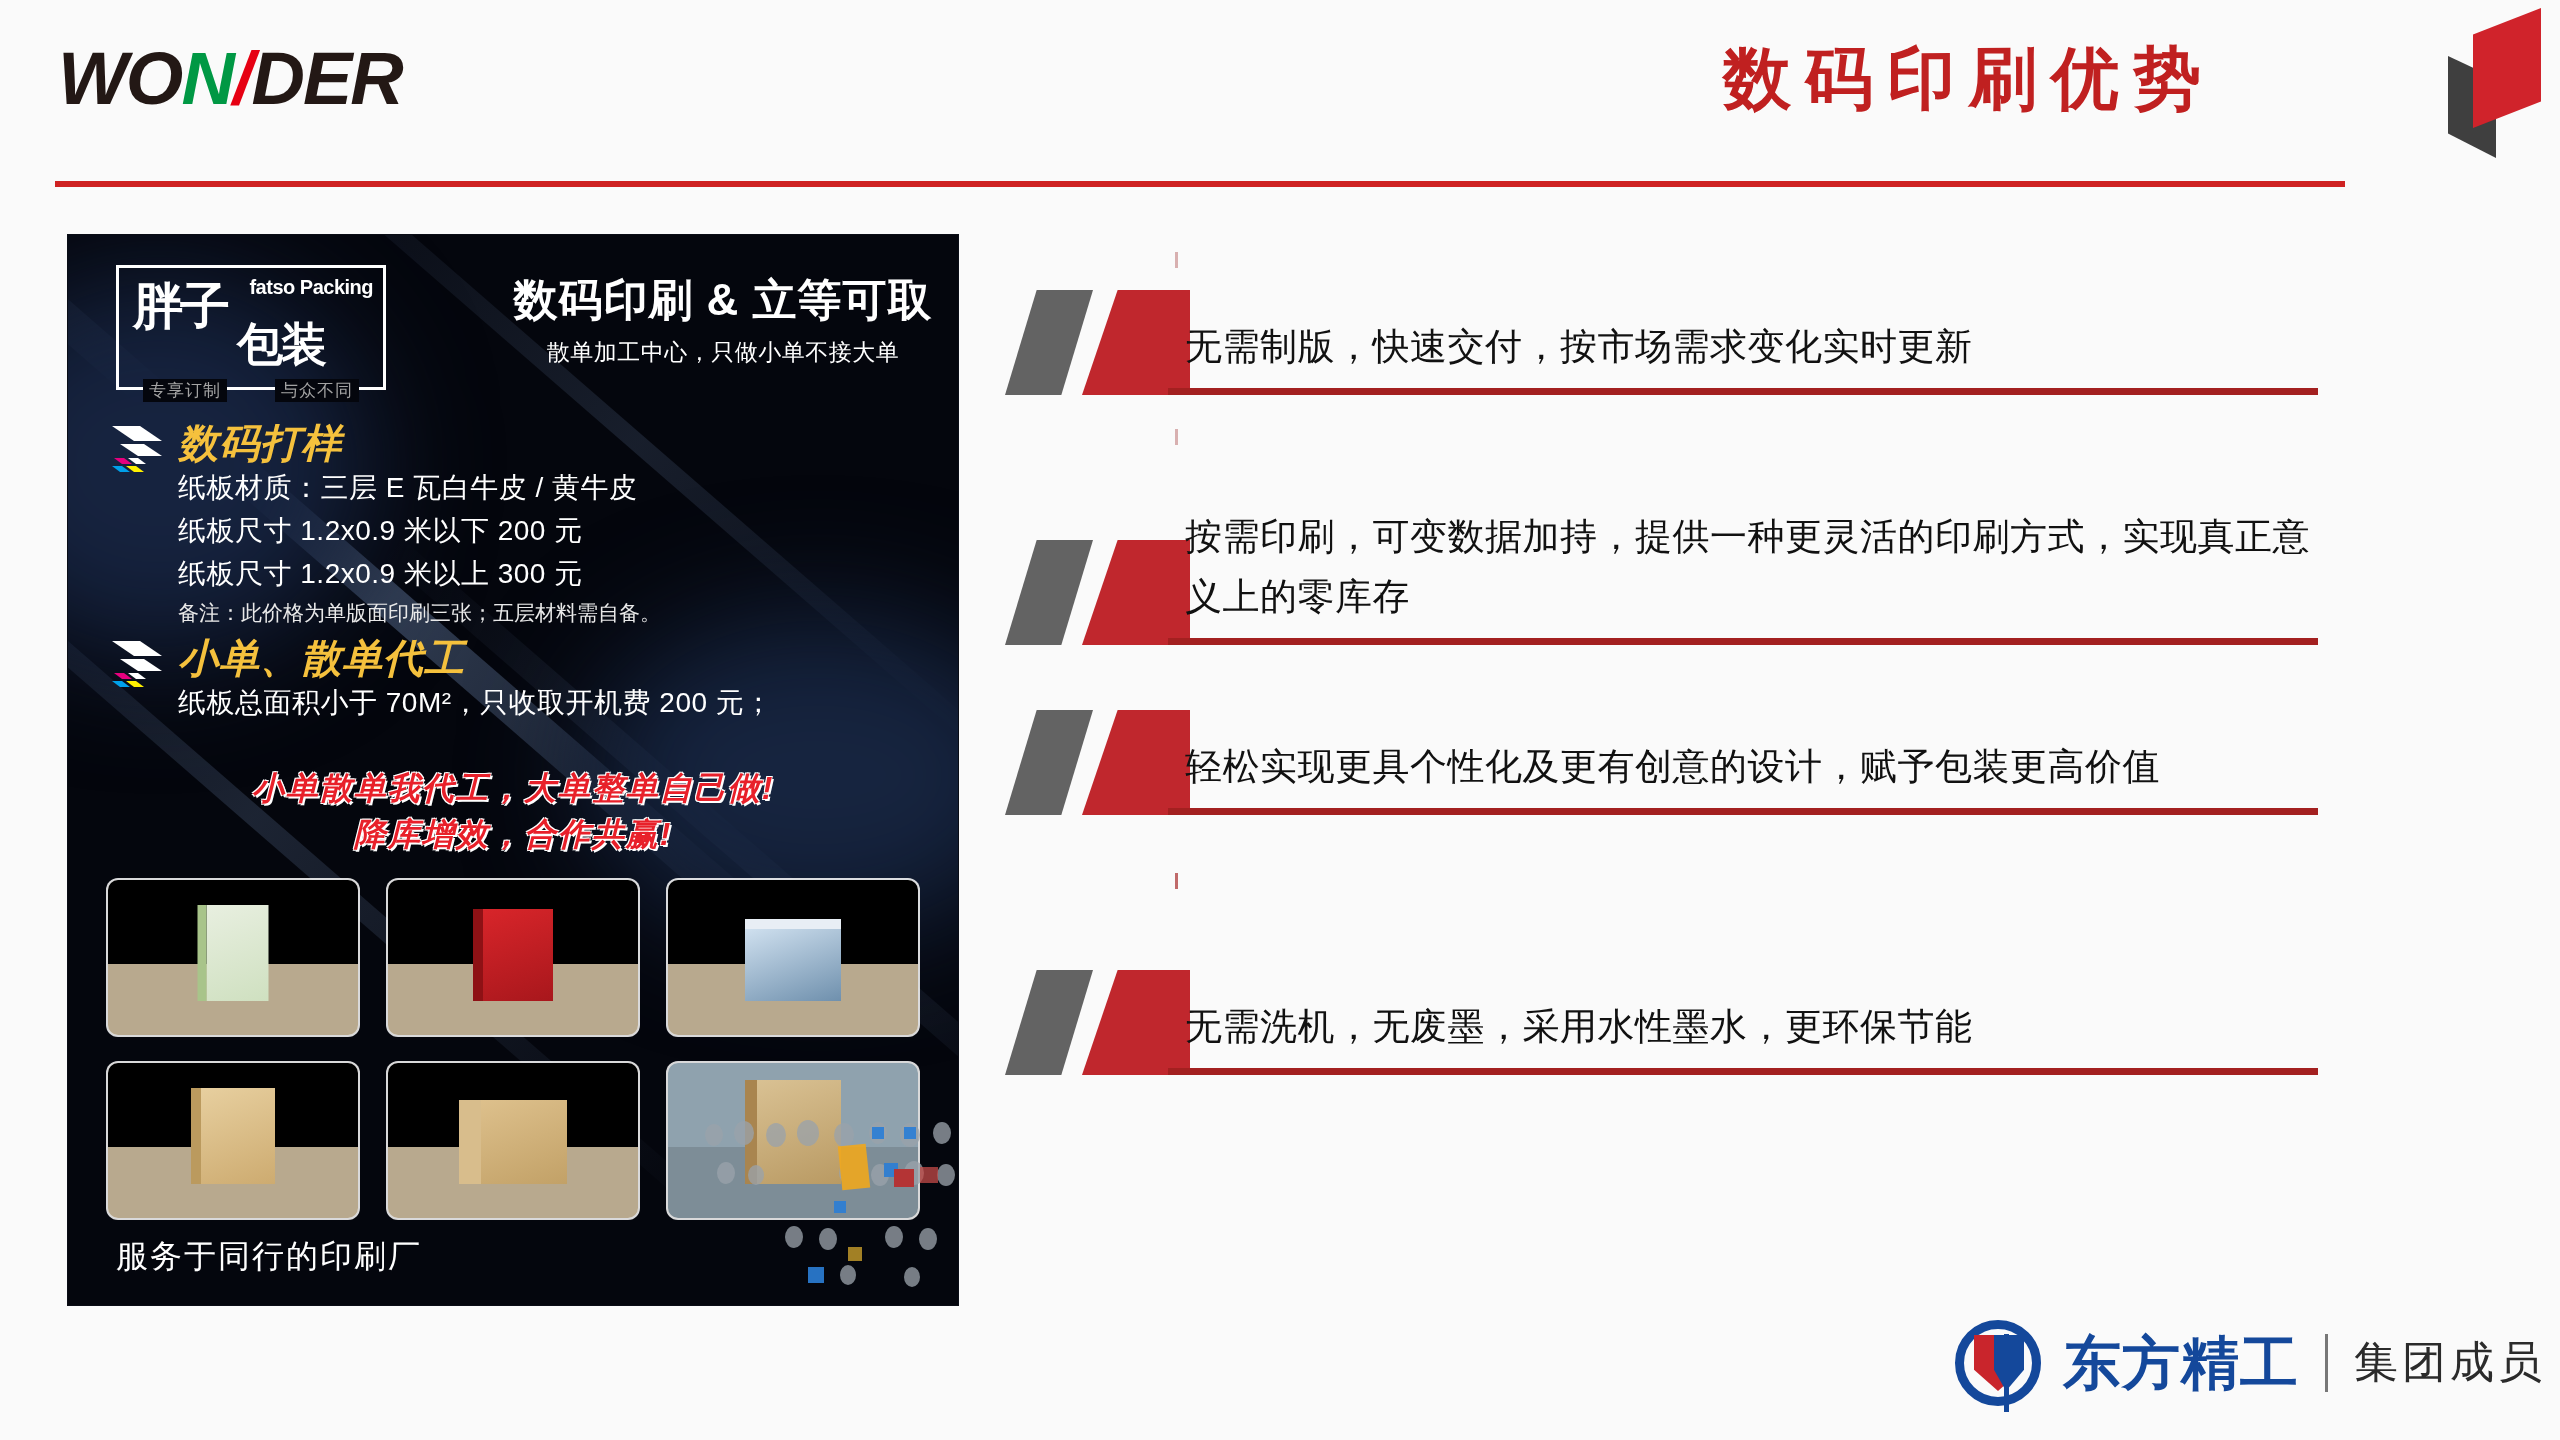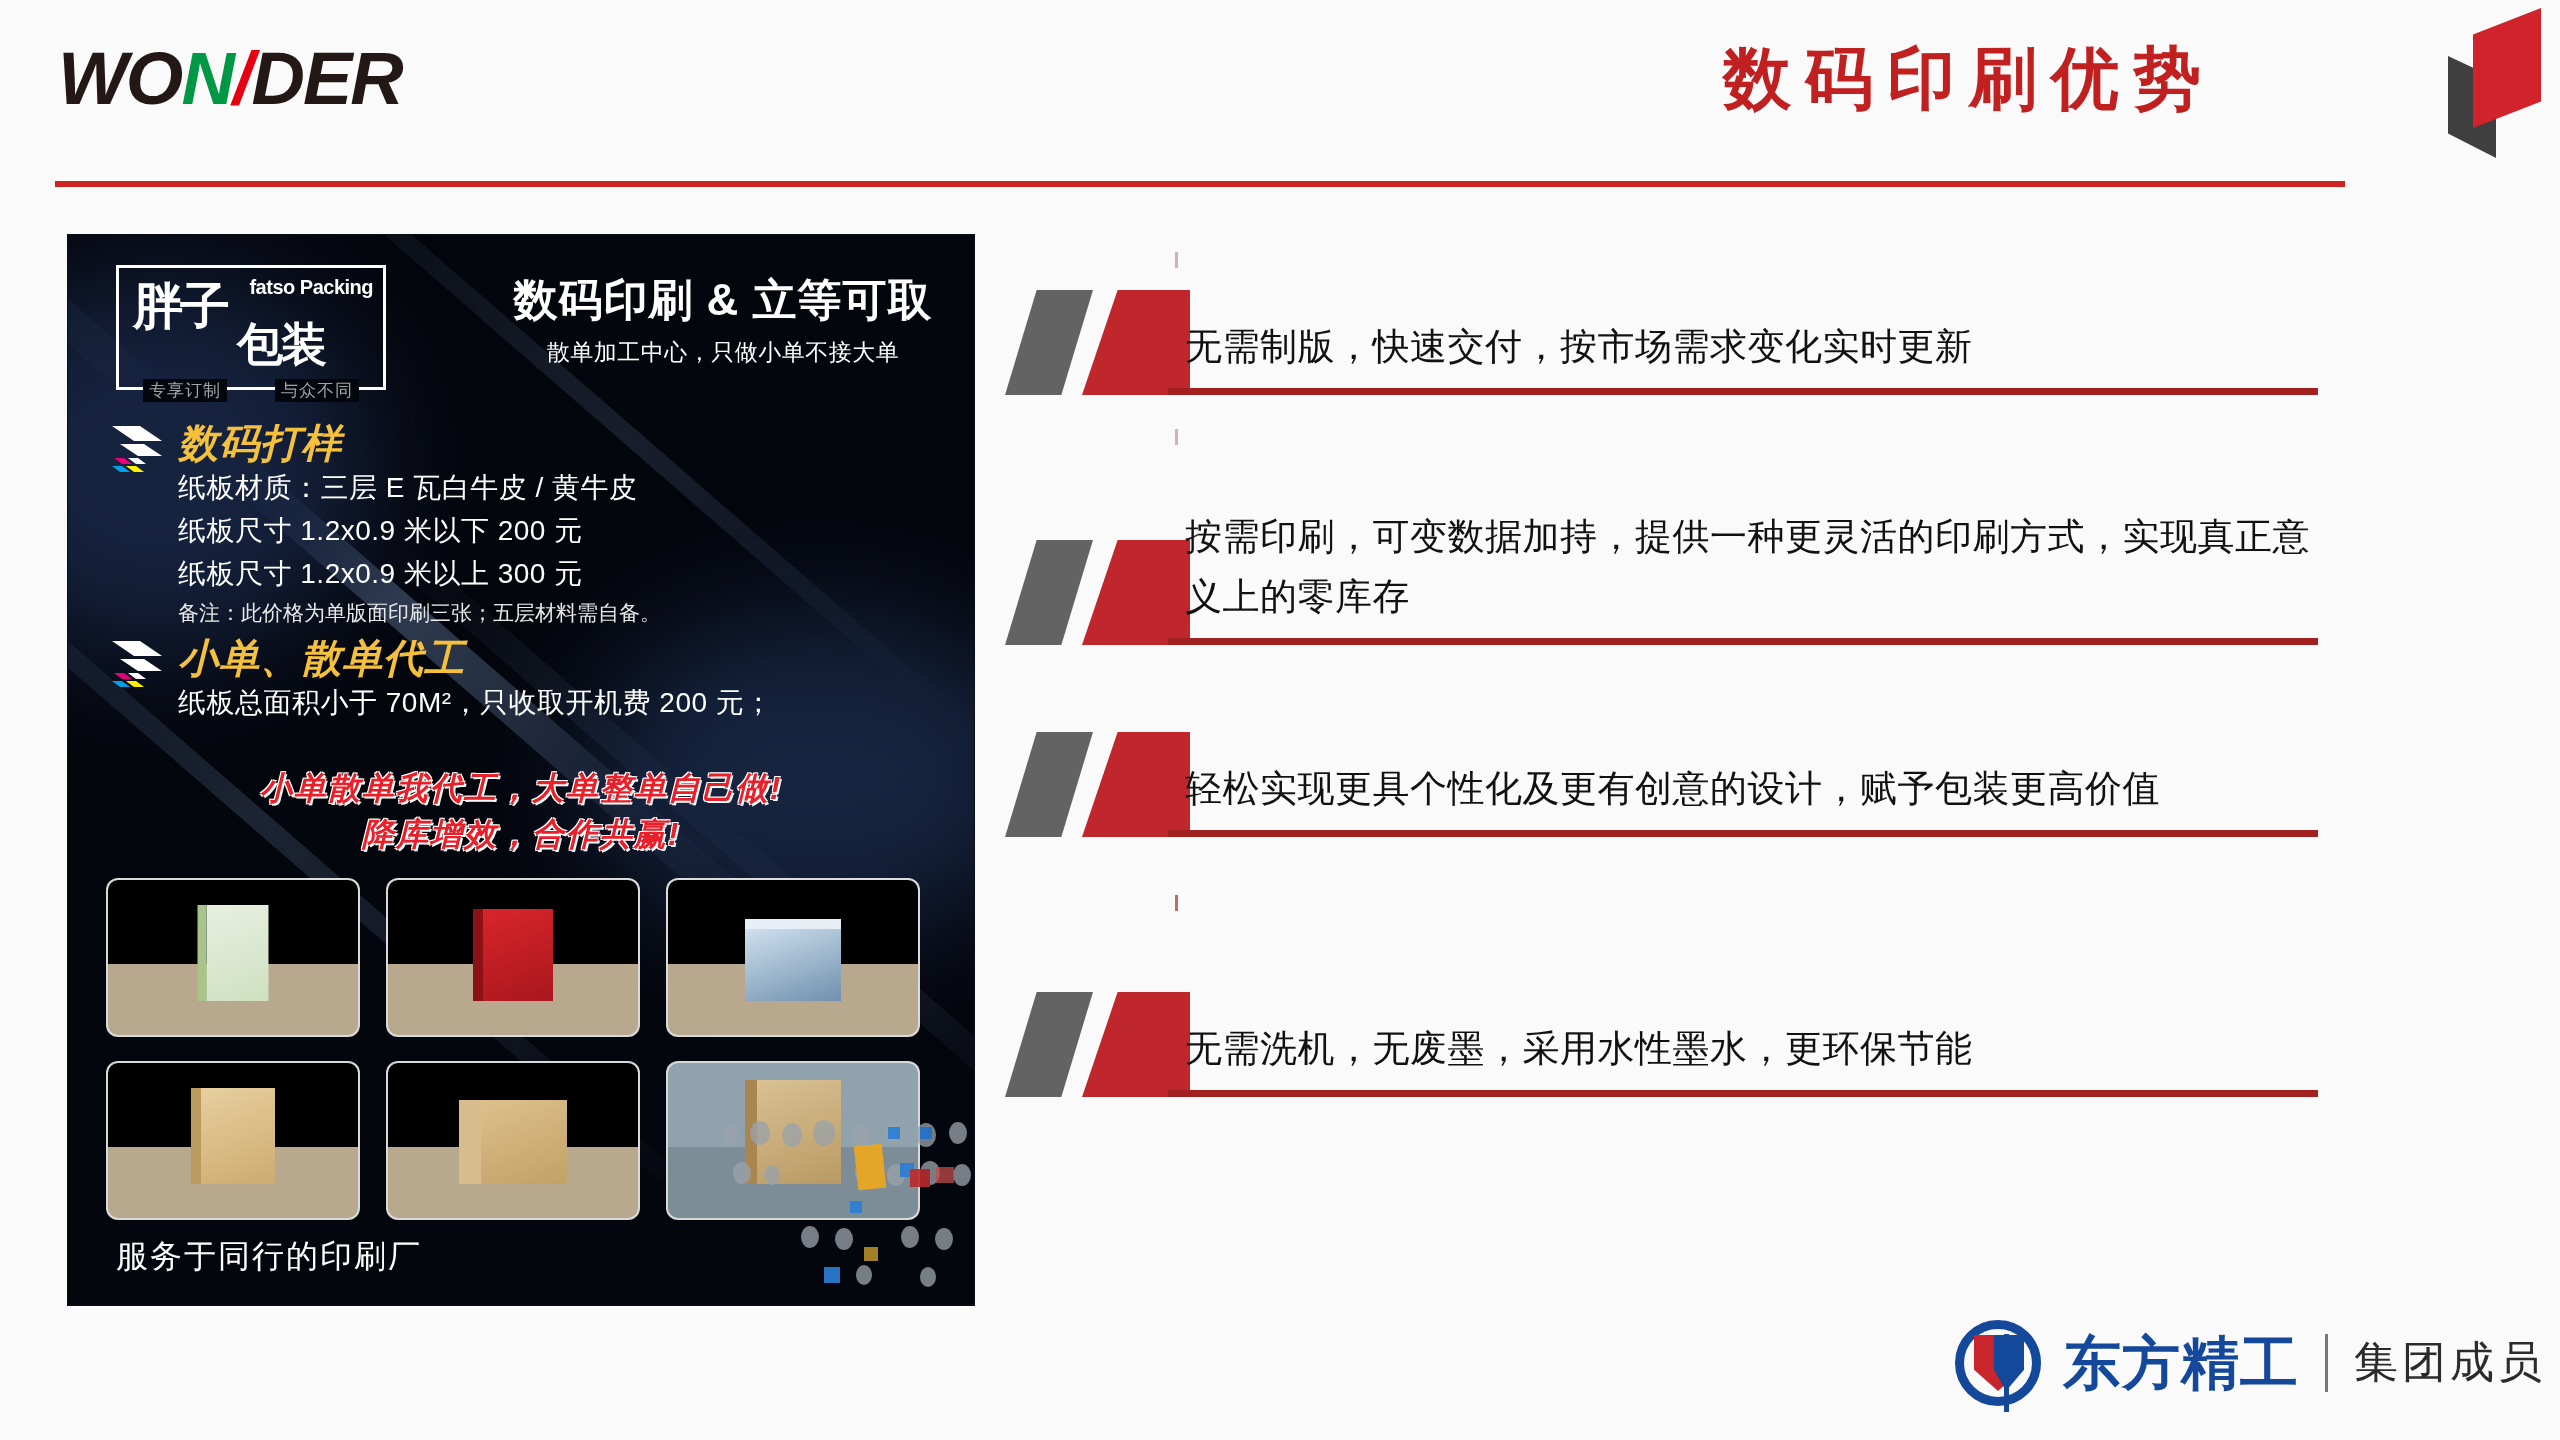--- a/index.html
+++ b/index.html
@@ -42,21 +42,20 @@
   #corner-mark .red{
     position:absolute;left:25px;top:0px;width:68px;height:120px;
     background:#d0232b;
     clip-path:polygon(0 22%,100% 0,100% 78%,0 100%);
   }
   
   #poster{
     position:absolute;left:68px;top:235px;width:890px;height:1070px;
     background:#04060d;overflow:hidden;
     box-shadow:0 0 0 1px #0a0d16;
-    padding-left:16px;
   }
   #poster .streak{position:absolute;background:linear-gradient(90deg,rgba(140,170,220,0),rgba(150,185,240,.30),rgba(140,170,220,0));transform-origin:left top;}
   #poster .glow{position:absolute;border-radius:50%;filter:blur(60px);}
   .fatso-logo{
     position:absolute;left:48px;top:30px;width:270px;height:125px;
     border:3px solid #ffffff;box-sizing:border-box;
   }
   .fatso-cn{
     position:absolute;left:14px;top:12px;color:#fff;font-size:50px;font-weight:bold;
     letter-spacing:-3px;line-height:52px;white-space:nowrap;
@@ -304,21 +303,21 @@
   <div class="bullet" style="height:250px;">
     <div class="tick" style="top:34px;"></div>
     <div class="marks">
       <div class="mk-gray"></div>
       <div class="mk-red"></div>
     </div>
     <div class="btext">按需印刷，可变数据加持，提供一种更灵活的印刷方式，实现真正意义上的零库存</div>
     <div class="bline"></div>
   </div>
 
-  <div class="bullet" style="height:192px;">
+  <div class="bullet" style="height:170px;">
     <div class="marks">
       <div class="mk-gray"></div>
       <div class="mk-red"></div>
     </div>
     <div class="btext">轻松实现更具个性化及更有创意的设计，赋予包装更高价值</div>
     <div class="bline"></div>
   </div>
 
   <div class="bullet" style="height:260px;">
     <div class="tick" style="top:58px;background:#c06a6a;"></div>

